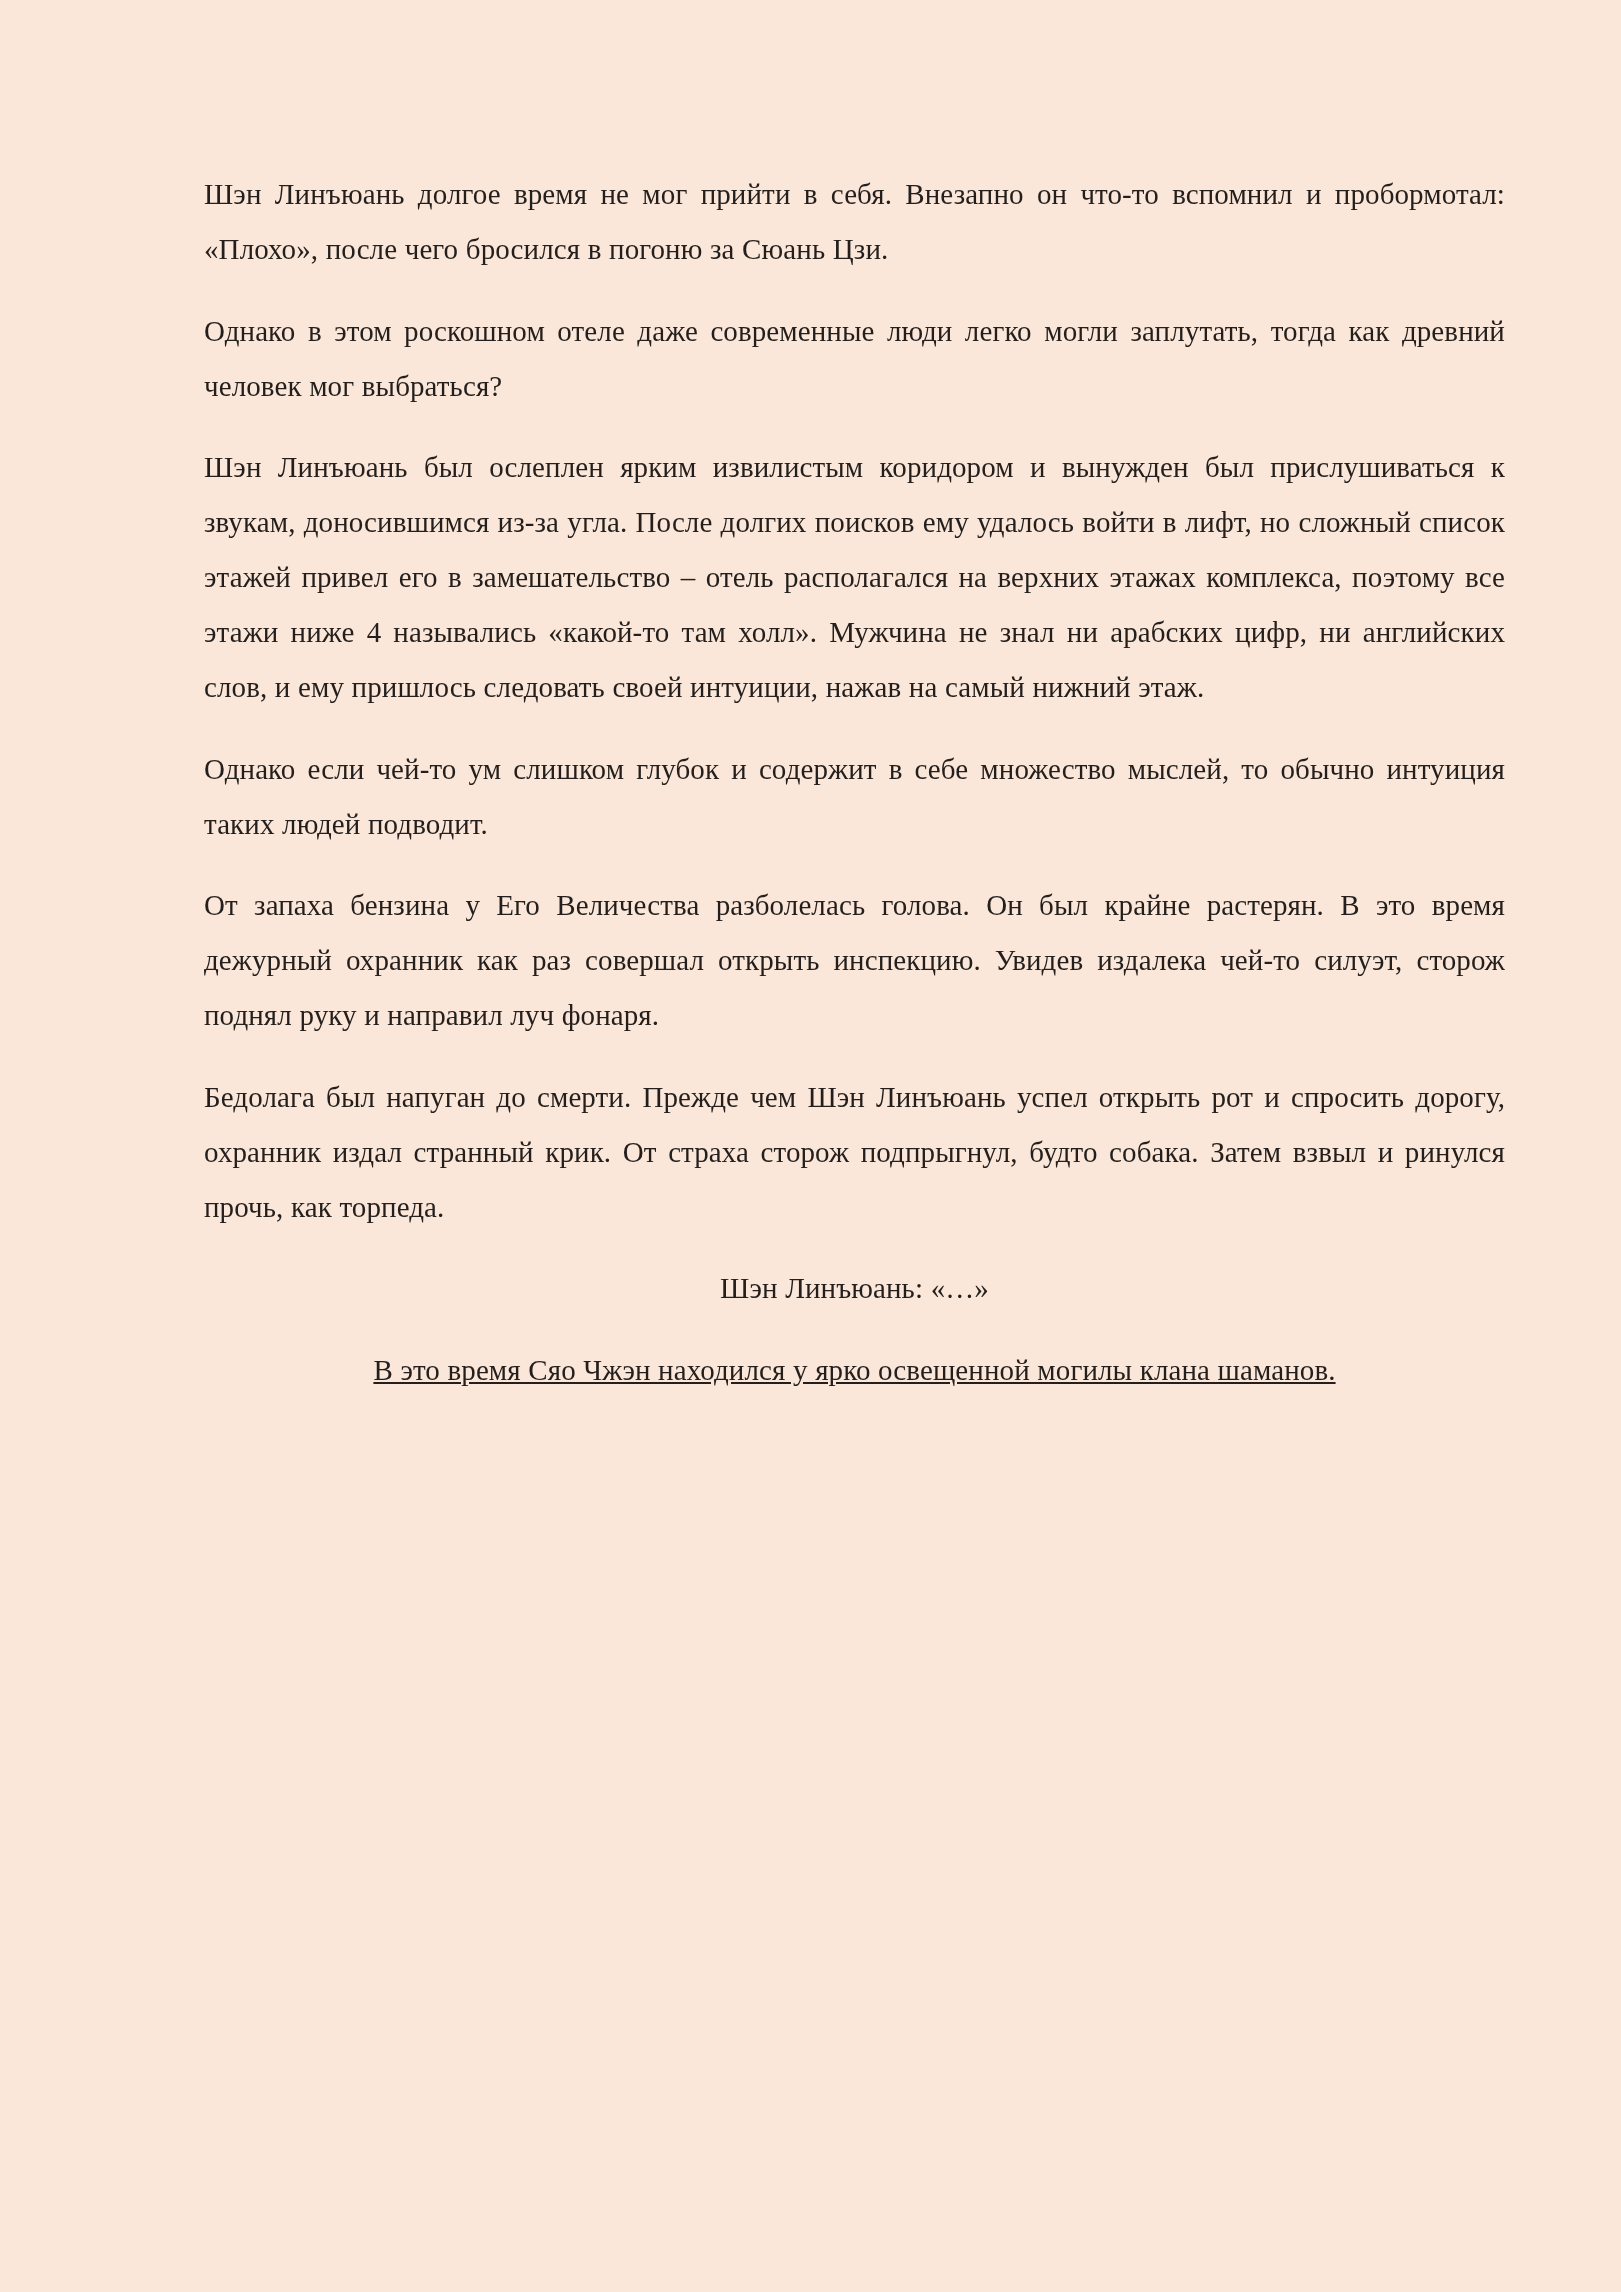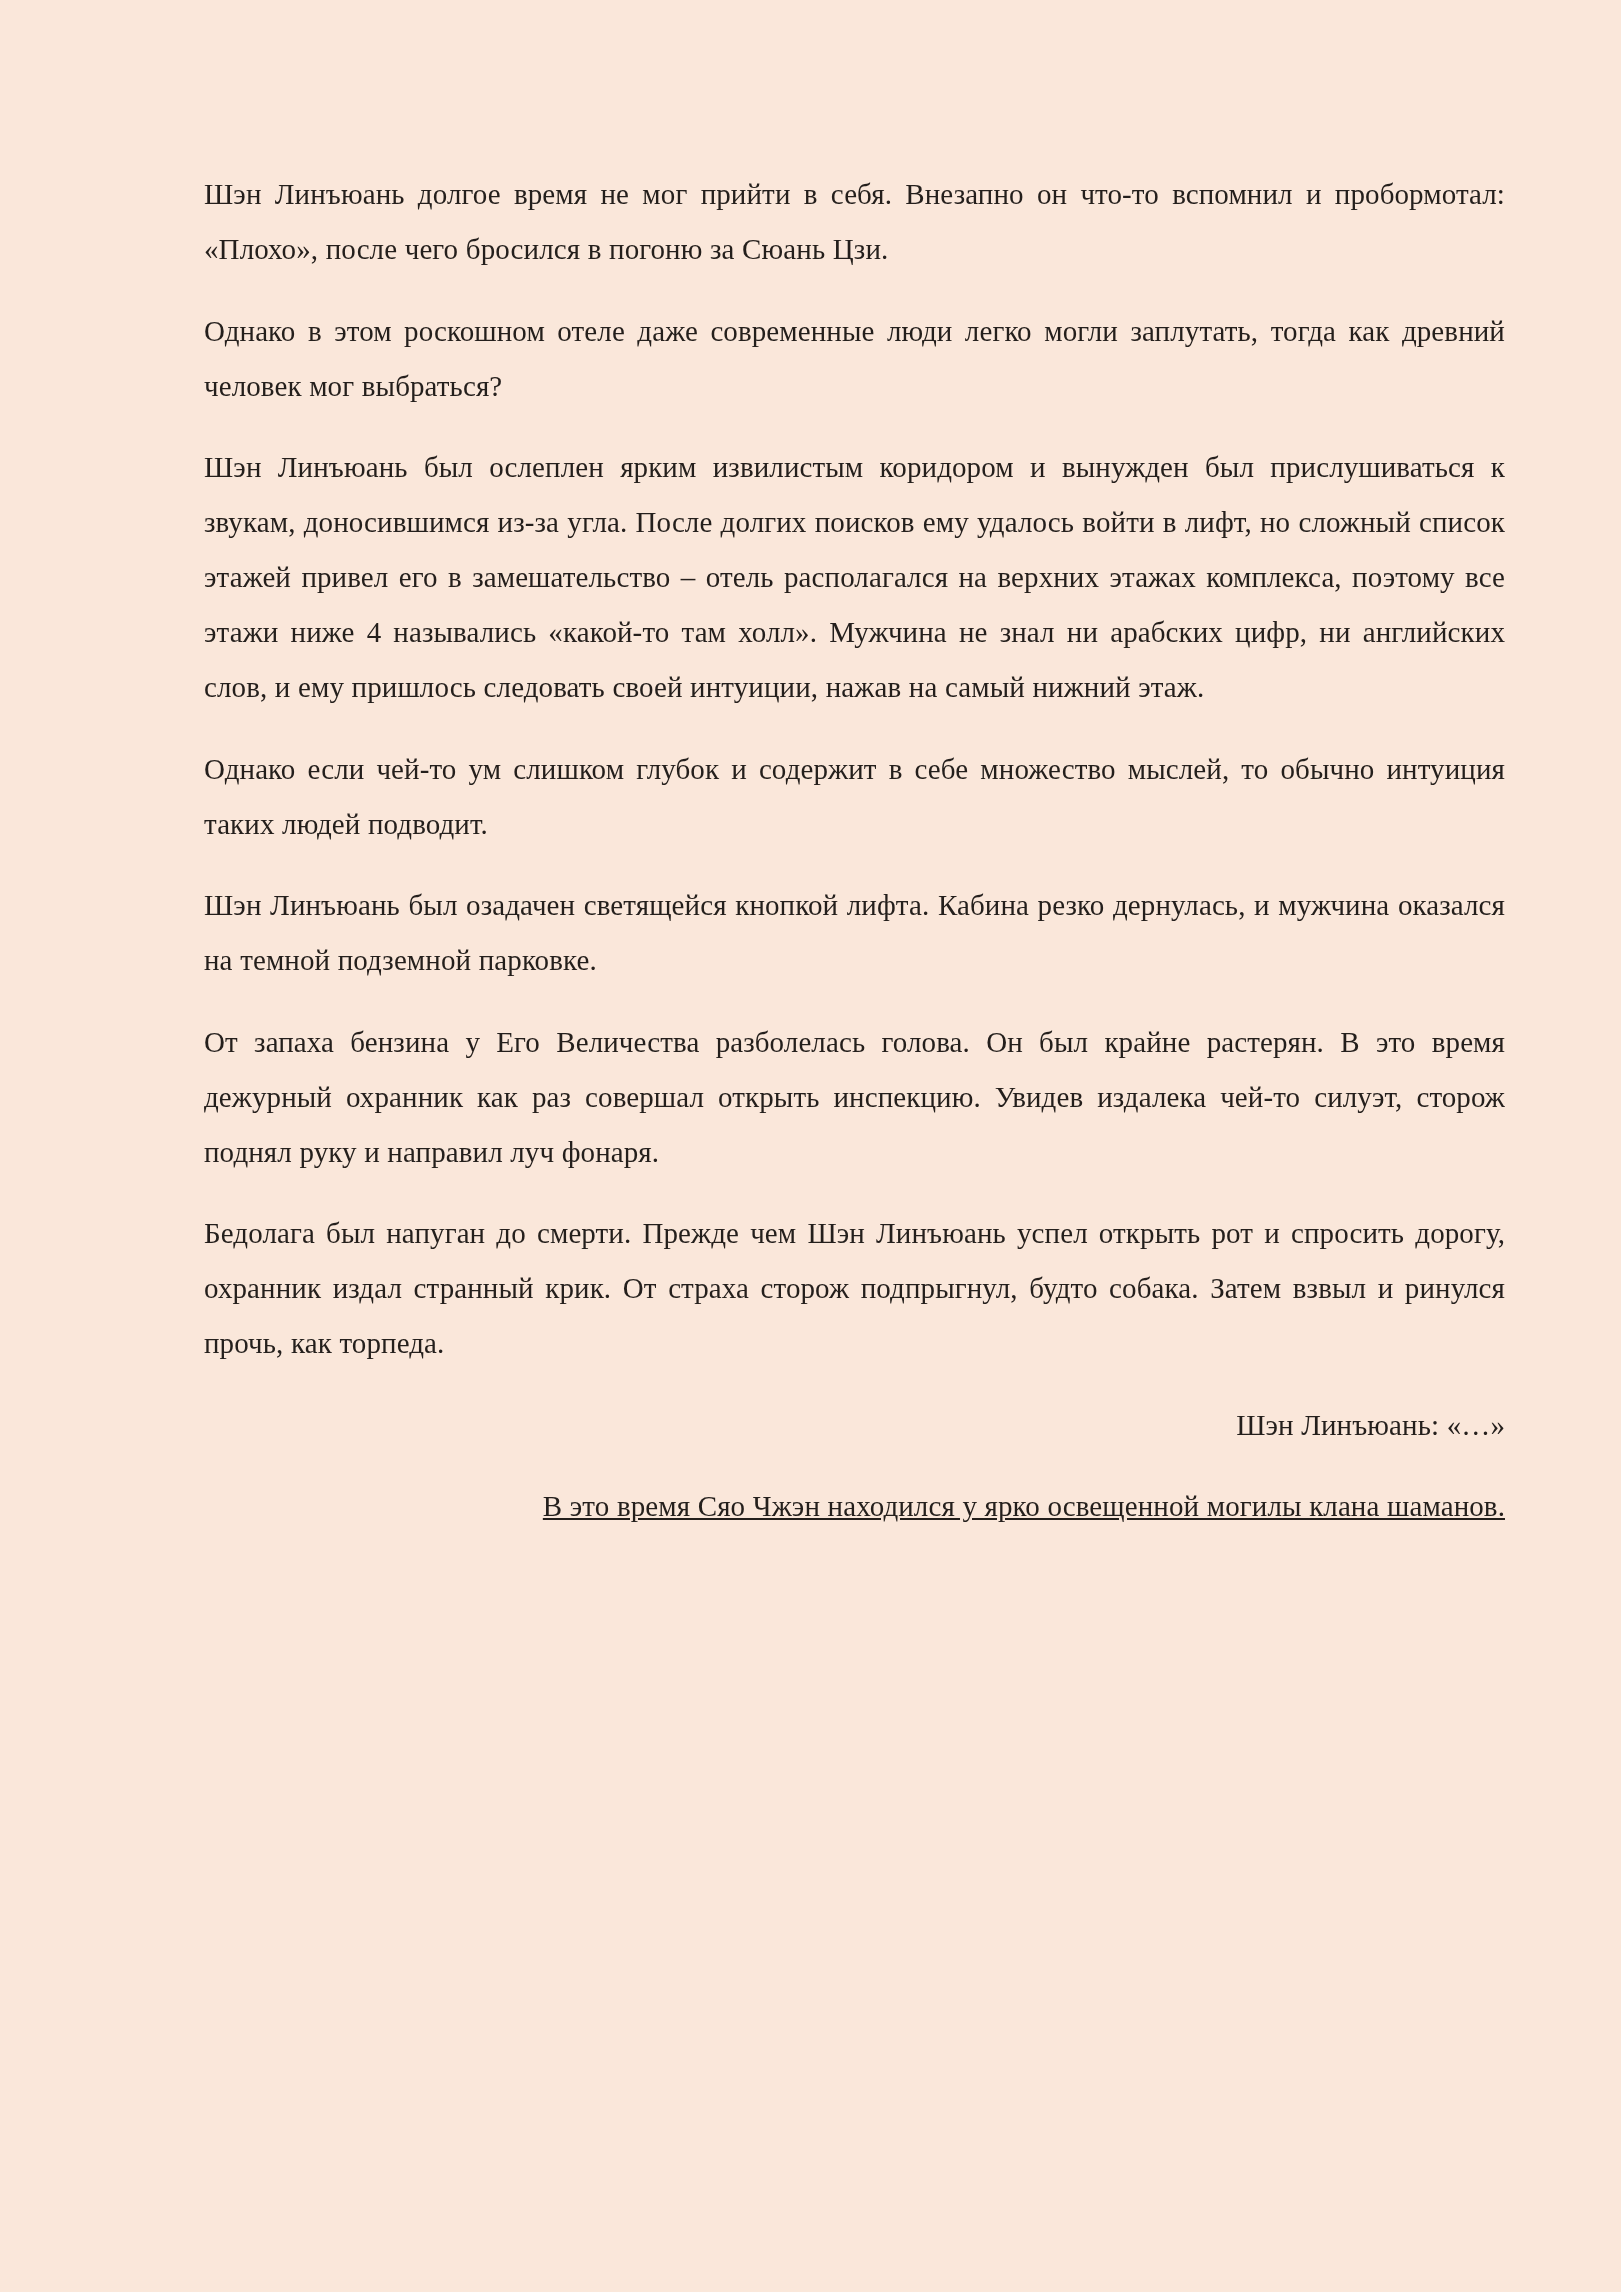--- a/index.html
+++ b/index.html
@@ -35,32 +35,31 @@
     word-spacing: 0.2px;
     -webkit-hyphens: none;
     hyphens: none;
   }
   p.para:last-child {
     margin-bottom: 0;
     text-decoration: underline;
   }
   
   p.para.short {
-    text-align: right;
+    text-align: center;
   }
 </style>
 </head>
 <body>
 
 <div class="page">
   <div class="doc-body">
     <p class="para">Шэн Линъюань долгое время не мог прийти в себя. Внезапно он что-то вспомнил и пробормотал: «Плохо», после чего бросился в погоню за Сюань Цзи.</p>
     <p class="para">Однако в этом роскошном отеле даже современные люди легко могли заплутать, тогда как древний человек мог выбраться?</p>
     <p class="para">Шэн Линъюань был ослеплен ярким извилистым коридором и вынужден был прислушиваться к звукам, доносившимся из-за угла. После долгих поисков ему удалось войти в лифт, но сложный список этажей привел его в замешательство – отель располагался на верхних этажах комплекса, поэтому все этажи ниже 4 назывались «какой-то там холл». Мужчина не знал ни арабских цифр, ни английских слов, и ему пришлось следовать своей интуиции, нажав на самый нижний этаж.</p>
     <p class="para">Однако если чей-то ум слишком глубок и содержит в себе множество мыслей, то обычно интуиция таких людей подводит.</p>
-    <p class="para">Шэн Линъюань был озадачен светящейся кнопкой лифта. Кабина резко дернулась, и мужчина оказался на темной подземной парковке.</p>
     <p class="para">От запаха бензина у Его Величества разболелась голова. Он был крайне растерян. В это время дежурный охранник как раз совершал открыть инспекцию. Увидев издалека чей-то силуэт, сторож поднял руку и направил луч фонаря.</p>
     <p class="para">Бедолага был напуган до смерти. Прежде чем Шэн Линъюань успел открыть рот и спросить дорогу, охранник издал странный крик. От страха сторож подпрыгнул, будто собака. Затем взвыл и ринулся прочь, как торпеда.</p>
     <p class="para short">Шэн Линъюань: «…»</p>
     <p class="para short">В это время Сяо Чжэн находился у ярко освещенной могилы клана шаманов.</p>
   </div>
 </div>
 
 
 </body></html>

